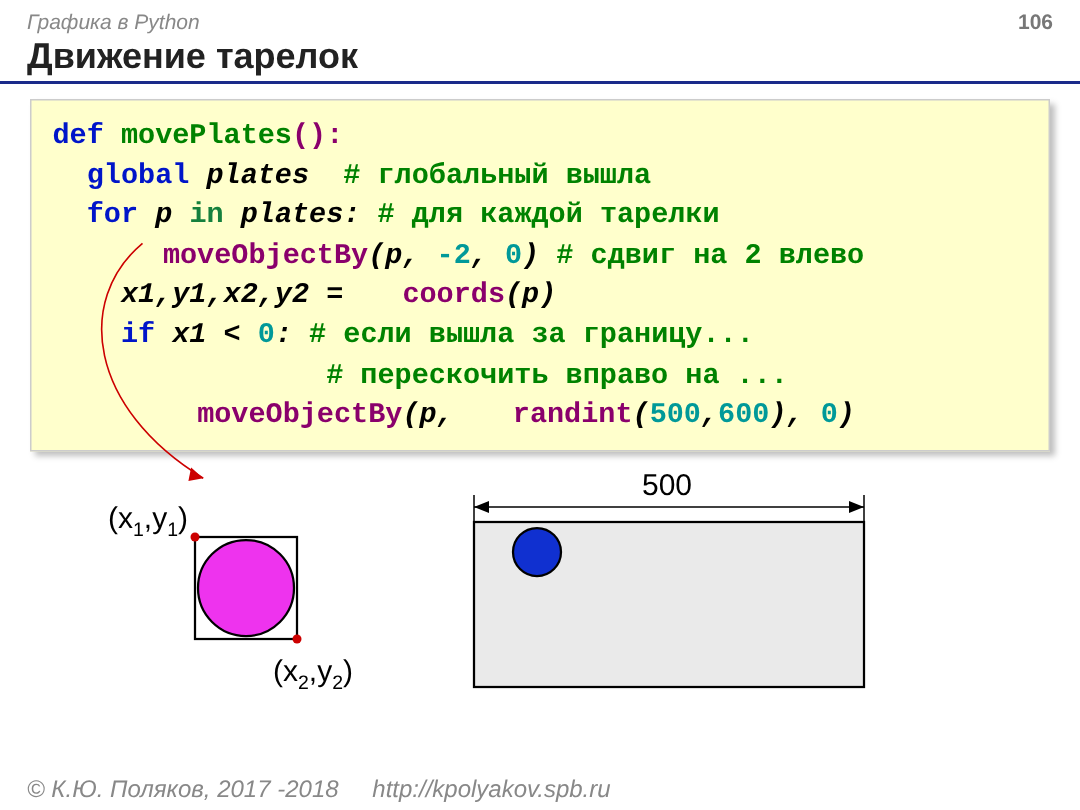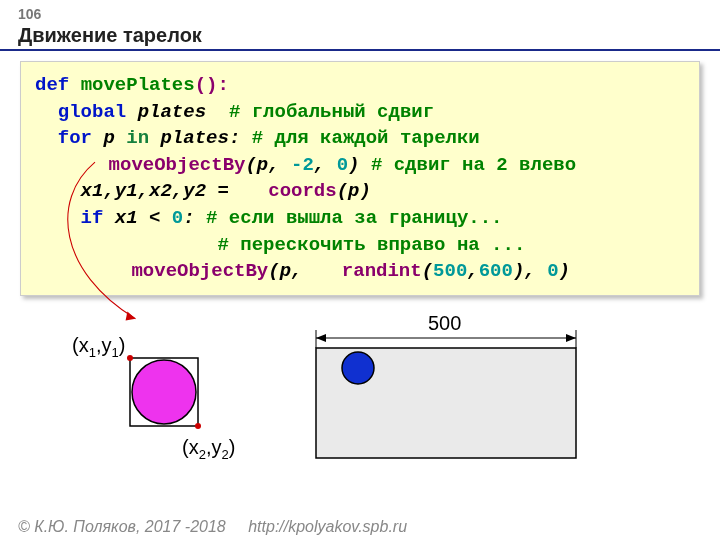--- a/index.html
+++ b/index.html
@@ -14,21 +14,21 @@
   .header {
     display: flex;
     justify-content: space-between;
     padding: 6px 18px 2px 18px;
     font-style: italic;
     color: #888;
     font-size: 14px;
   }
   .page-num { font-weight: bold; color: #777; font-style: normal; }
   .title {
-    font-size: 20px;
+    font-size: 24px;
     font-weight: bold;
     color: #222;
     padding: 0 18px 2px 18px;
     border-bottom: 2px solid #1a2a8a;
     margin-bottom: 10px;
   }
   .codebox {
     margin: 0 20px;
     background: #ffffcc;
     border: 1px solid #ccc;
@@ -77,27 +77,28 @@
     top: 155px;
     width: 180px;
     height: 180px;
     pointer-events: none;
   }
 </style>
 </head>
 <body>
 
 <div class="header">
+  <span>Графика в Python</span>
   <span class="page-num">106</span>
 </div>
 
 <div class="title">Движение тарелок</div>
 
 <div class="codebox"><span class="kw-def">def</span> <span class="fn-name">movePlates</span><span class="paren">():</span>
-  <span class="kw-global">global</span> <span class="plain">plates</span>  <span class="cmt"># глобальный сдвиг</span>
+  <span class="kw-global">global</span> <span class="plain">plates</span>  <span class="cmt"># глобальный вышла</span>
   <span class="kw-for">for</span> <span class="plain">p</span> <span class="kw-in">in</span> <span class="plain">plates:</span> <span class="cmt"># для каждой тарелки</span>
     <span class="fn-call">moveObjectBy</span><span class="plain">(p, </span><span class="num">-2</span><span class="plain">, </span><span class="num">0</span><span class="plain">)</span> <span class="cmt"># сдвиг на 2 влево</span>
     <span class="plain">x1,y1,x2,y2 = </span><span class="fn-call">coords</span><span class="plain">(p)</span>
     <span class="kw-if">if</span><span class="plain"> x1 &lt; </span><span class="num">0</span><span class="plain">:</span> <span class="cmt"># если вышла за границу...</span>
                 <span class="cmt"># перескочить вправо на ...</span>
       <span class="fn-call">moveObjectBy</span><span class="plain">(p, </span><span class="fn-call">randint</span><span class="plain">(</span><span class="num">500</span><span class="plain">,</span><span class="num">600</span><span class="plain">)</span><span class="plain">, </span><span class="num">0</span><span class="plain">)</span></div>
 
 <svg class="arrow" viewBox="0 0 180 200">
   <path d="M 60 8 C 10 50, 20 130, 105 182" stroke="#cc0000" stroke-width="1.2" fill="none"></path>
   <polygon points="105,182 96,174 94,184" fill="#cc0000"></polygon>

